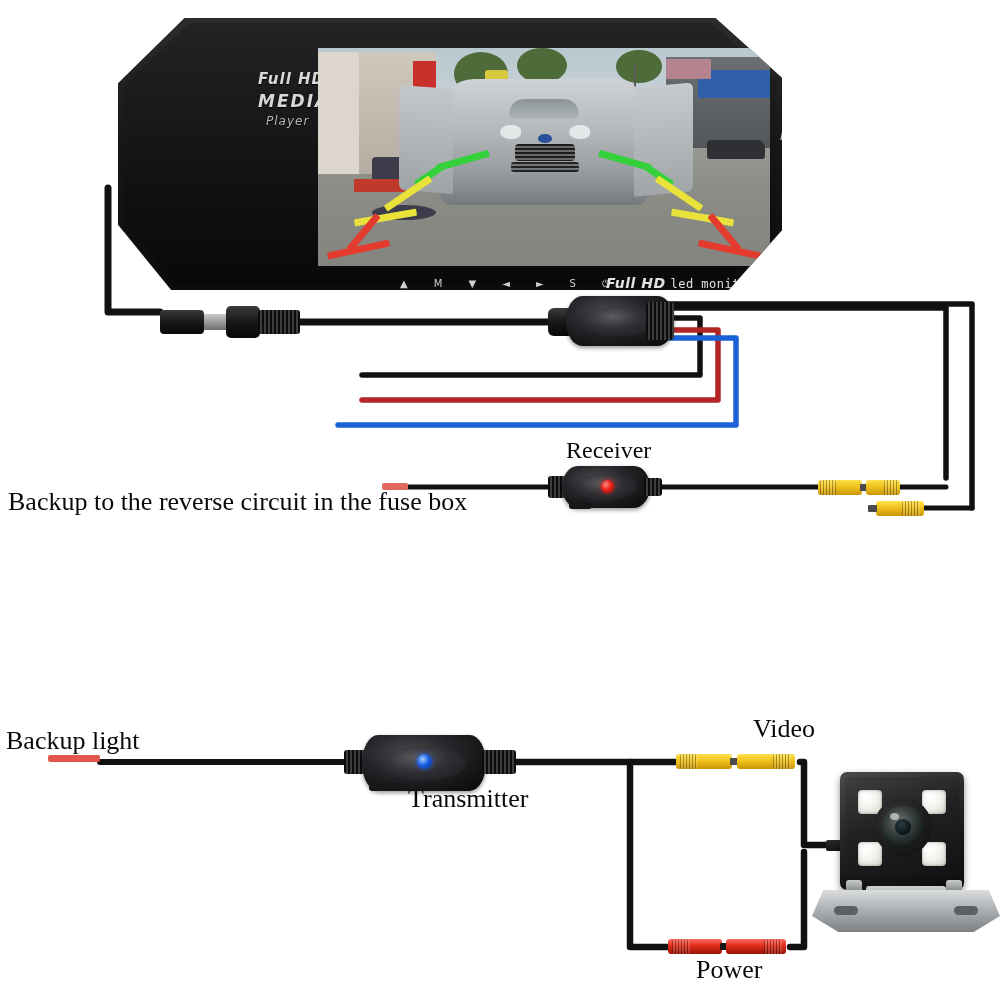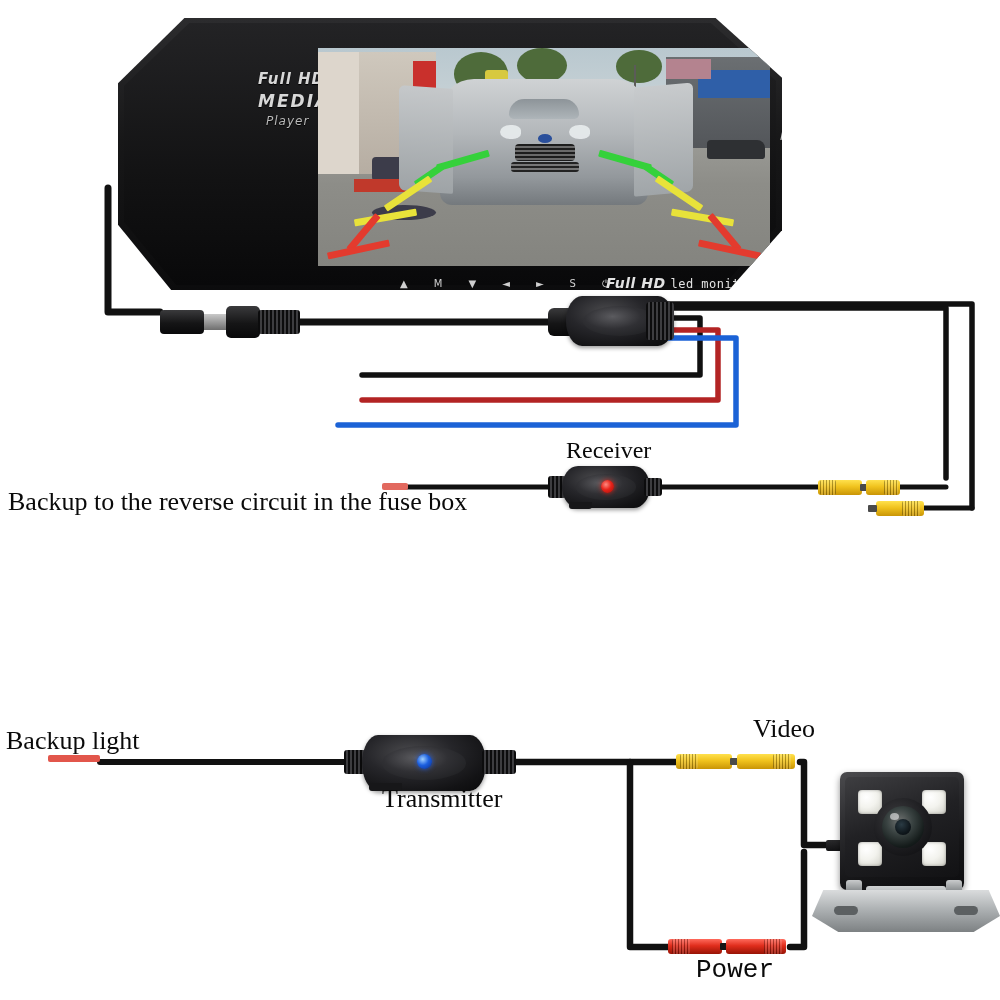--- a/index.html
+++ b/index.html
@@ -321,39 +321,39 @@
 
   <div style="position:absolute;left:48px;top:755px;width:52px;height:7px;background:#e2564b;border-radius:2px;"></div>
 
   <div class="ridges" style="left:344px;top:750px;width:22px;height:24px;"></div>
   <div class="module" style="left:362px;top:735px;width:124px;height:56px;">
     <div class="module-oval"></div>
     <div class="led led-blue" style="left:44%;top:34%;width:15px;height:15px;"></div>
     <div class="mod-tab" style="left:6%;top:86%;width:26%;height:8px;border-radius:0 0 3px 3px;"></div>
   </div>
   <div class="ridges" style="left:482px;top:750px;width:34px;height:24px;"></div>
-  <div class="lbl lbl-lg" style="left:382px;top:786px;">Transmitter</div>
+  <div class="lbl lbl-lg" style="left:408px;top:786px;">Transmitter</div>
 
   <div class="lbl lbl-lg" style="left:728px;top:716px;margin-left:25px;">Video</div>
   <div class="rca rca-yellow" style="left:676px;top:754px;width:56px;">
     <div class="rca-grip" style="left:4px;width:18px;"></div>
   </div>
   <div class="rca-tip" style="left:730px;top:758px;width:9px;height:7px;"></div>
   <div class="rca rca-yellow" style="left:737px;top:754px;width:58px;">
     <div class="rca-grip" style="left:36px;width:18px;"></div>
   </div>
 
   <div class="rca rca-red" style="left:668px;top:939px;width:54px;">
     <div class="rca-grip" style="left:4px;width:18px;"></div>
   </div>
   <div class="rca-tip" style="left:720px;top:943px;width:8px;height:7px;background:#161616;"></div>
   <div class="rca rca-red" style="left:726px;top:939px;width:60px;">
     <div class="rca-grip" style="left:38px;width:18px;"></div>
   </div>
-  <div class="lbl lbl-lg" style="left:696px;top:957px;font-family:Liberation Mono, monospace;">Power</div>
+  <div class="lbl lbl-lg" style="left:696px;top:957px;">Power</div>
 
   <div class="cam-arm" style="left:826px;top:840px;width:36px;"></div>
   <div class="cam-body">
     <div class="cam-face"></div>
     <div class="cam-led" style="left:18px;top:18px;"></div>
     <div class="cam-led" style="left:82px;top:18px;"></div>
     <div class="cam-led" style="left:18px;top:70px;"></div>
     <div class="cam-led" style="left:82px;top:70px;"></div>
     <div class="cam-lens-housing"></div>
     <div class="cam-lens"></div>

